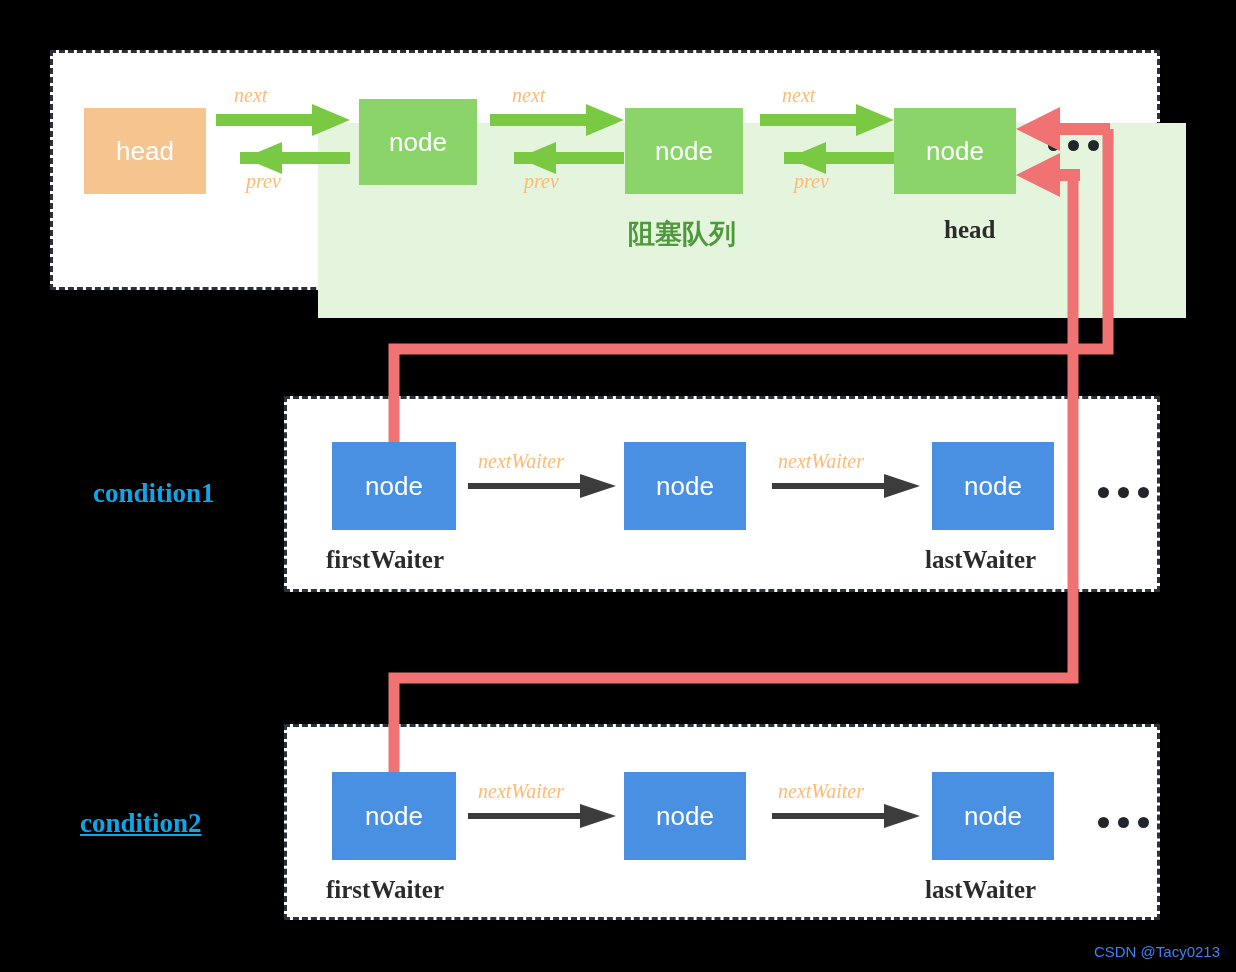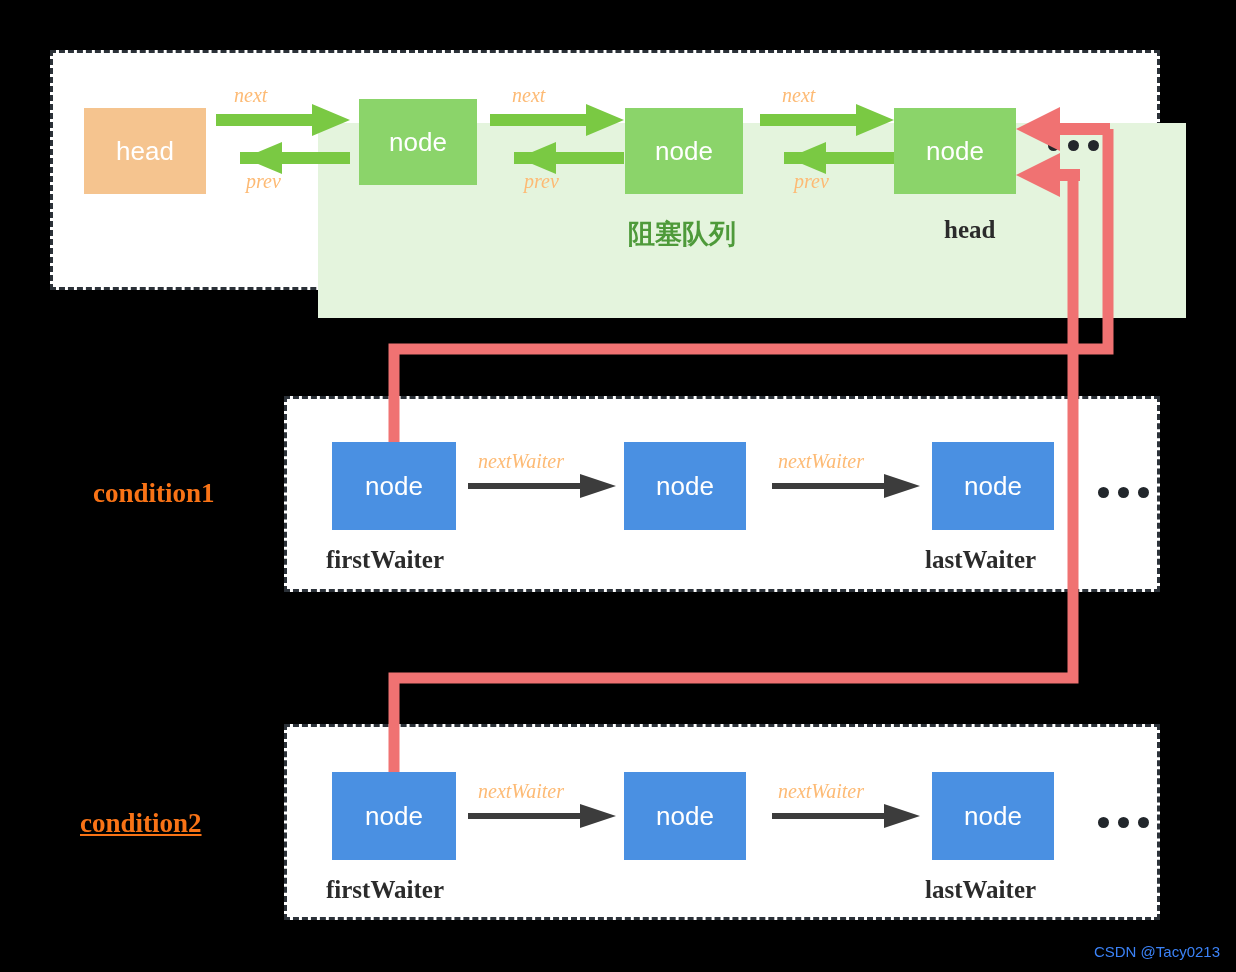--- a/index.html
+++ b/index.html
@@ -72,21 +72,21 @@
     font-weight: bold;
     font-size: 27px;
     color: #4e9a3a;
     white-space: nowrap;
   }
   .side-caption {
     position: absolute;
     font-family: "Liberation Serif", serif;
     font-weight: bold;
     font-size: 27px;
-    color: #f97316;
+    color: #0ea5e9;
     white-space: nowrap;
   }
   .ellipsis {
     position: absolute;
     display: flex;
     gap: 9px;
     align-items: center;
   }
   .ellipsis i {
     display: block;

